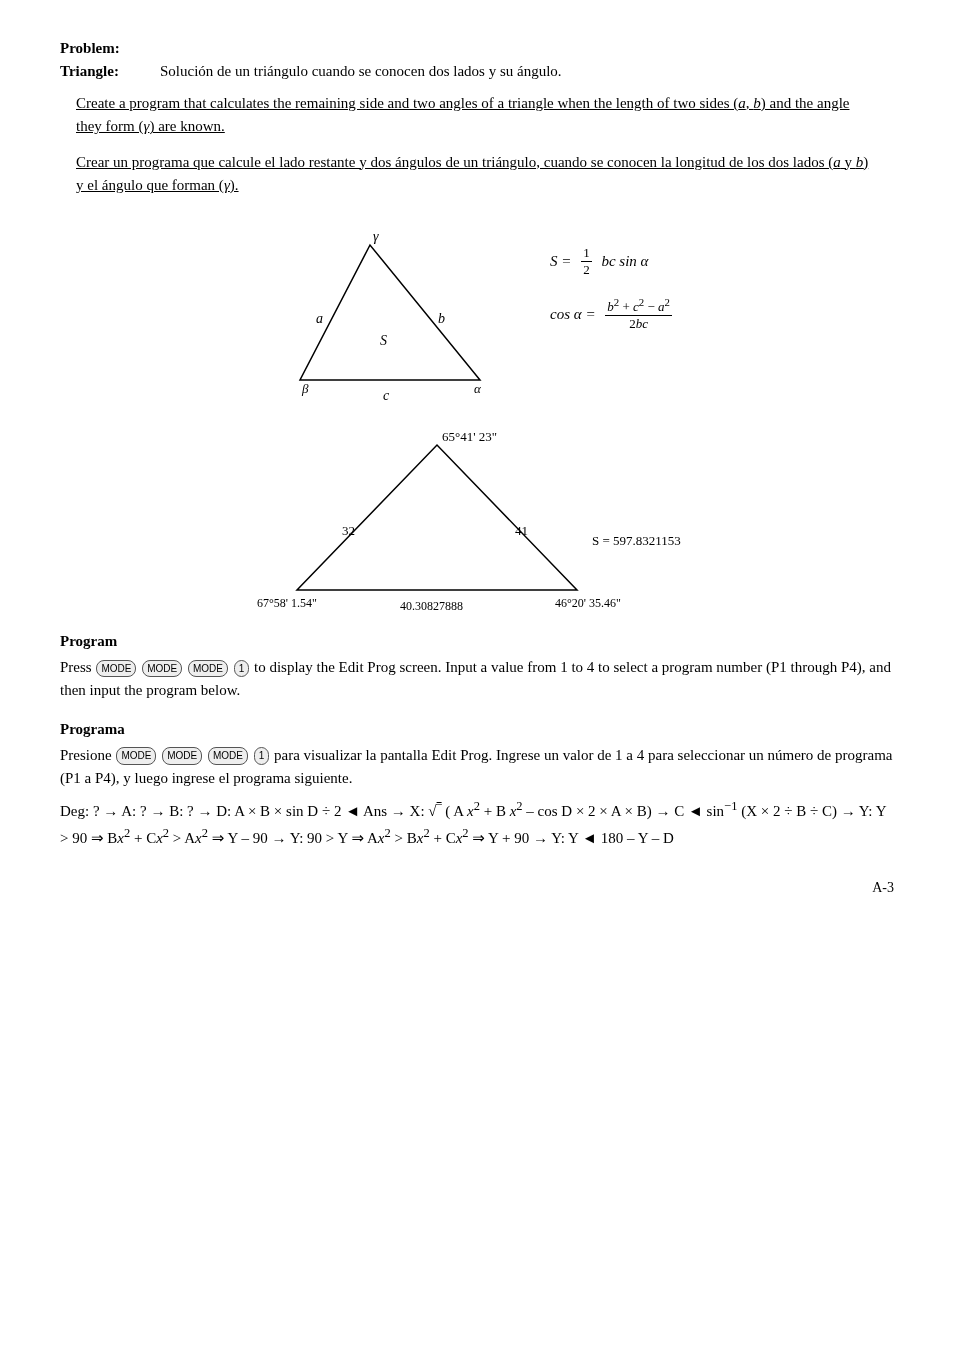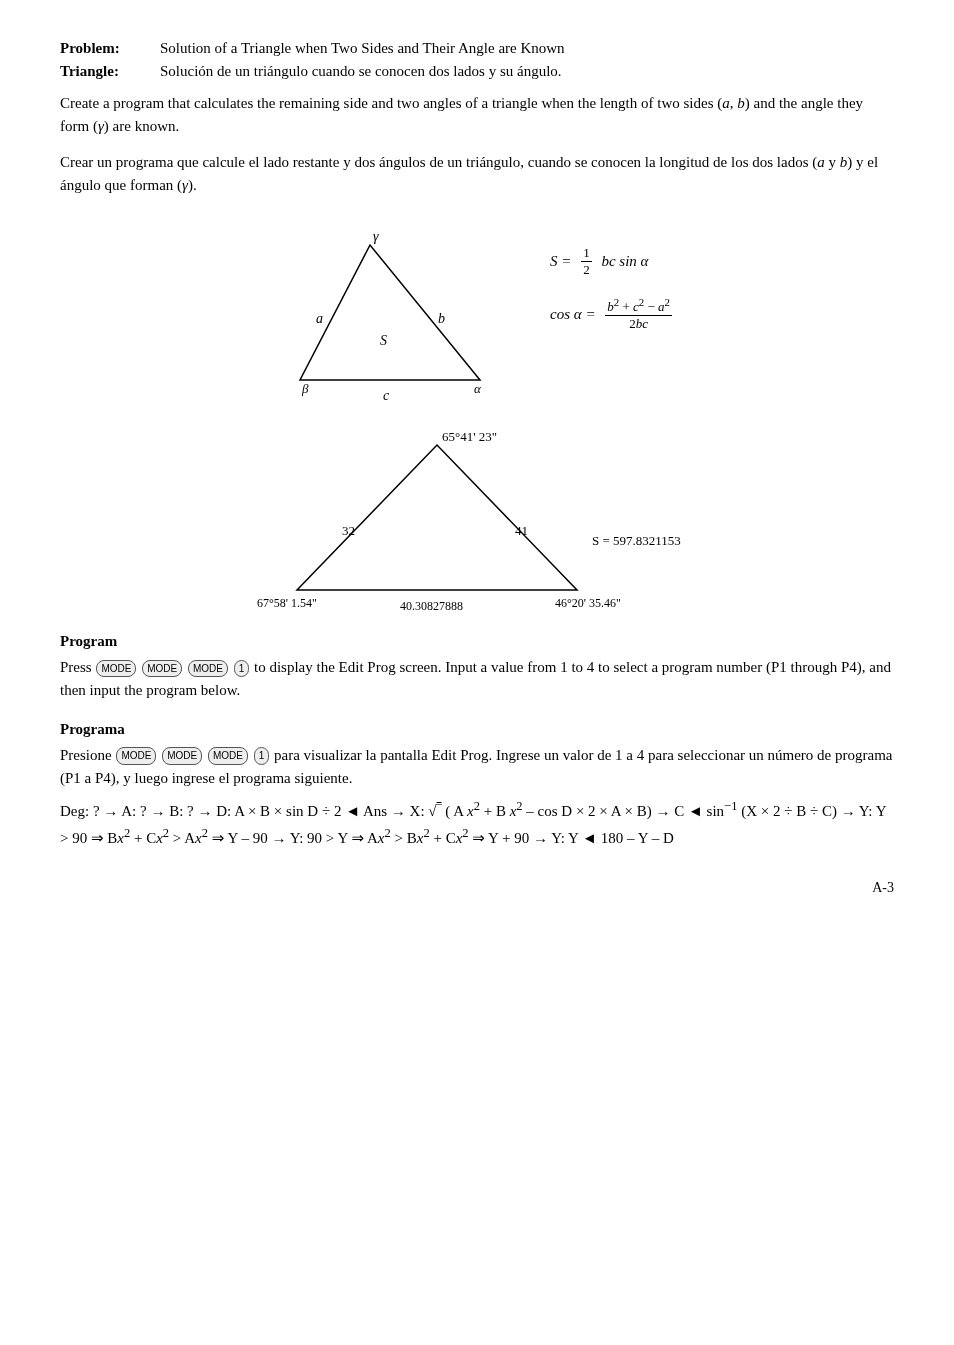--- a/index.html
+++ b/index.html
@@ -18,22 +18,23 @@
     }
     .problem-label {
       font-weight: bold;
       min-width: 100px;
       flex-shrink: 0;
     }
     .problem-text {
       flex: 1;
     }
     .body-text {
-      margin: 12px 0;
+      margin: 12px 16px;
       line-height: 1.55;
+      text-decoration: underline;
     }
     .section-heading {
       font-weight: bold;
       margin: 18px 0 6px 0;
       font-size: 15px;
     }
     .diagram-area {
       display: flex;
       justify-content: center;
       align-items: flex-start;
@@ -103,21 +104,20 @@
     .program-code {
       line-height: 1.6;
       margin-top: 6px;
     }
   </style>
 </head>
 <body>
 
 <div class="problem-block">
   <div class="problem-label">Problem:</div>
-  <div class="problem-text">Solution of a Triangle when Two Sides and Their Angle are Known</div>
 </div>
 
 <div class="problem-block">
   <div class="problem-label">Triangle:</div>
   <div class="problem-text">Solución de un triángulo cuando se conocen dos lados y su ángulo.</div>
 </div>
 
 <div class="body-text">
   Create a program that calculates the remaining side and two angles of a triangle when the length of two sides (<i>a</i>, <i>b</i>) and the angle they form (<i>γ</i>) are known.
 </div>

